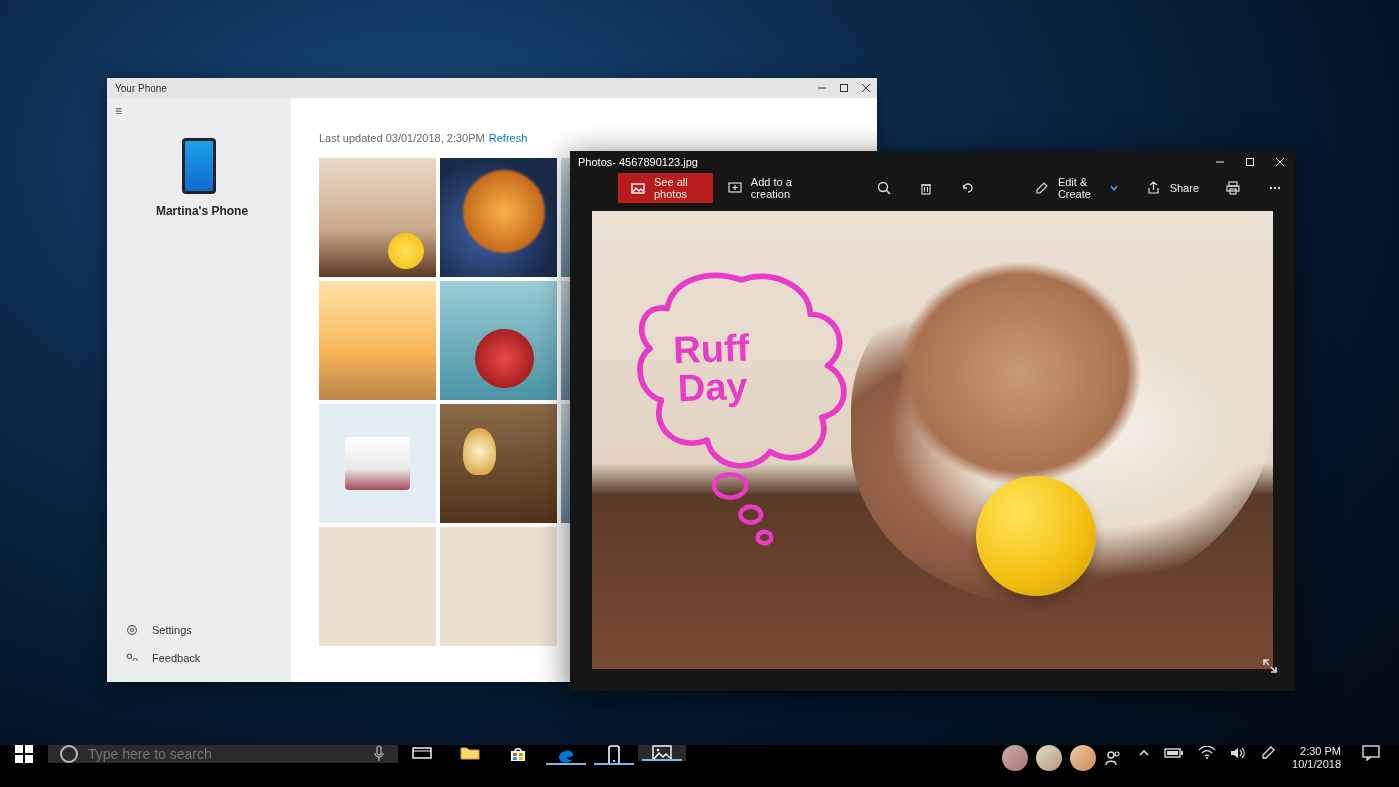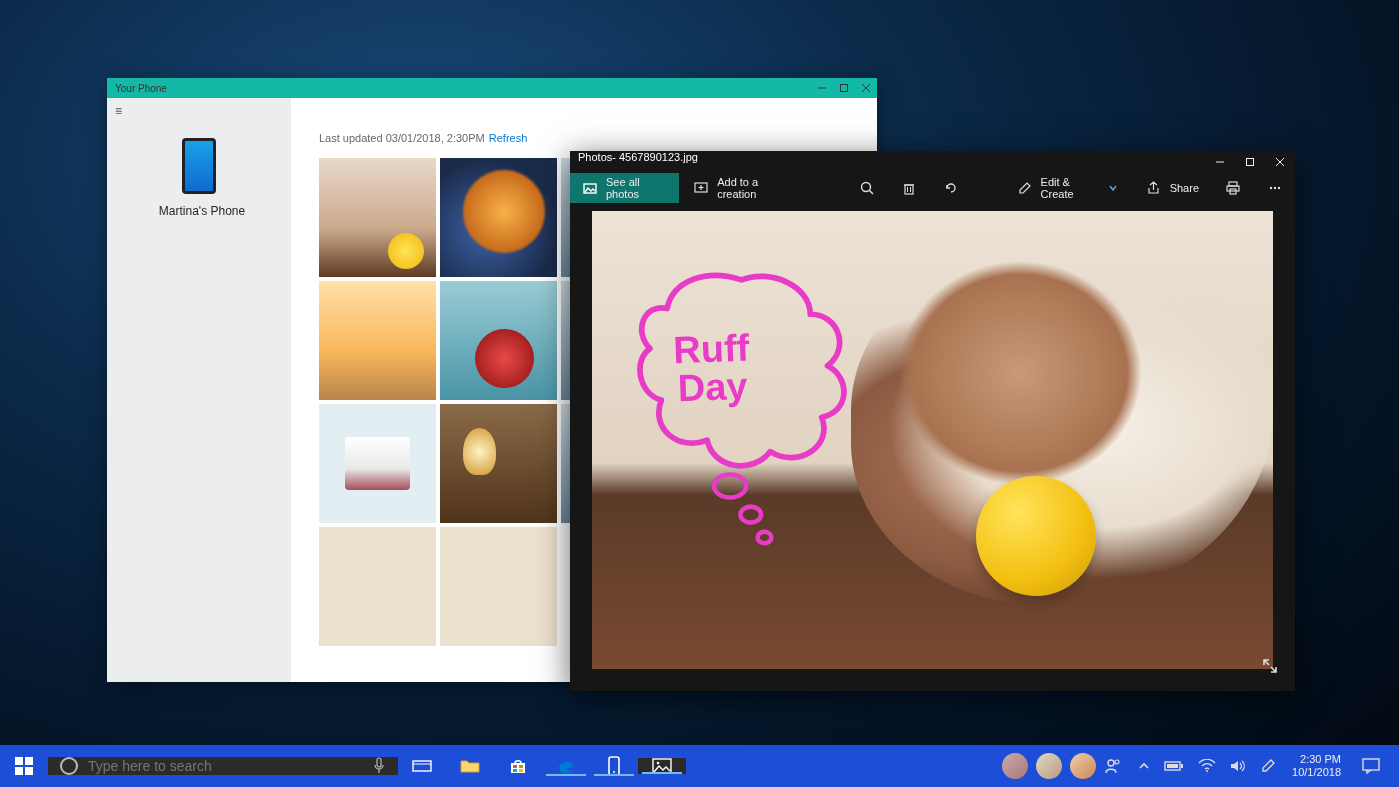--- a/index.html
+++ b/index.html
@@ -18,21 +18,21 @@
     width: 770px; height: 604px;
     background: #ffffff;
     box-shadow: 0 4px 20px rgba(0,0,0,.4);
     display: flex;
     flex-direction: column;
   }
   .yp-titlebar {
     height: 20px;
     display: flex;
     align-items: center;
-    background: #14b8a6;
+    background: #e5e5e5;
     padding-left: 8px;
     font-size: 10px;
     color: #333;
   }
   .yp-titlebar .wc {
     margin-left: auto;
     display: flex;
   }
   .yp-titlebar .wc-btn {
     width: 22px; height: 20px;
@@ -47,21 +47,21 @@
   }
   .yp-ham { padding:6px 8px; font-size:12px; color:#555; cursor:pointer;}
   .yp-phone {
     display:flex; flex-direction:column; align-items:center;
     margin-top:14px;
   }
   .yp-phone .device {
     width:34px; height:56px; border:3px solid #222; border-radius:4px;
     background:linear-gradient(180deg,#1aa0e8 0%, #0f6bd0 100%);
   }
-  .yp-phone .name { margin-top:10px; font-size:12px; font-weight:400; color:#262626;margin-left:6px;}
+  .yp-phone .name { margin-top:10px; font-size:12px; font-weight:700; color:#262626;margin-left:6px;}
   .yp-nav { margin-top:22px; }
   .yp-nav-item {
     display:flex; align-items:center; gap:12px;
     padding:8px 14px; font-size:12px; color:#333; cursor:pointer;
     border-left:3px solid transparent;
   }
   .yp-nav-item.active { border-left-color:#0078d4;}
   .yp-nav-icon { width:16px; height:16px; display:flex; align-items:center; justify-content:center;}
   .yp-footnav { margin-top:auto; padding-bottom:10px;}
   .yp-footnav .yp-nav-item { padding:6px 14px; font-size:11px;}
@@ -99,34 +99,34 @@
   .ph-window {
     position:absolute;
     left:570px; top:151px;
     width:725px; height:540px;
     background:#161616;
     box-shadow:0 6px 30px rgba(0,0,0,.6);
     color:#fff;
     display:flex; flex-direction:column;
   }
   .ph-titlebar {
-    height:22px; display:flex; align-items:flex-start; font-size:11px; padding-left:8px;
+    height:22px; display:flex; align-items:center; font-size:11px; padding-left:8px;
   }
   .ph-titlebar .wc { margin-left:auto; display:flex;}
   .ph-titlebar .wc-btn { width:30px; height:22px; display:flex;align-items:center;justify-content:center; font-size:10px; color:#eee; cursor:pointer;}
   .ph-toolbar {
     height:30px; display:flex; align-items:center; gap:2px;
     font-size:11px;
   }
   .ph-tb-btn {
     height:30px; display:flex; align-items:center; gap:8px; padding:0 12px; cursor:pointer;
     color:#eee;
   }
   .ph-tb-btn .ico { width:16px;height:16px; display:flex;align-items:center;justify-content:center;}
-  .ph-tb-btn.primary { background:#0f766e; }
+  .ph-tb-btn.primary { background:#b91c1c;margin-left:48px; }
   .ph-canvas {
     flex:1; background:#161616; display:flex; align-items:center; justify-content:center; position:relative;
     padding:8px 22px 22px 22px;
   }
   .ph-img {
     width:100%; height:100%;
     background:linear-gradient(180deg,#ece2d6 0%,#e2d3c2 55%,#5a3a28 62%,#7a4a32 100%);
     position:relative; overflow:hidden;
   }
   .dog-head{
@@ -161,22 +161,22 @@
     font-weight:600;
   }
   .ph-expand{
     position:absolute; right:10px; bottom:10px; width:30px; height:30px;
     display:flex;align-items:center;justify-content:center; cursor:pointer; color:#ddd;
   }
 
   
   .taskbar {
     position:absolute; left:0; bottom:0; right:0; height:42px;
-    background:#1d4ed8; color:#fff;
-    display:flex; align-items:center;
+    background:#000000; color:#fff;
+    display:flex; align-items:flex-start;
   }
   .tb-btn {
     width:48px; display:flex; align-items:center; justify-content:center;
     cursor:pointer;
     position:relative;
   }
   .tb-btn.active{ background:#2a2a2a; }
   .tb-btn.running::after{
     content:""; position:absolute; bottom:0; left:4px; right:4px; height:2px; background:#76b9ed;
   }
@@ -227,20 +227,40 @@
     </div>
   </div>
   <div class="yp-body">
     <div class="yp-side">
       <div class="yp-ham">≡</div>
       <div class="yp-phone">
         <div class="device"></div>
         <div class="name">Martina's Phone</div>
       </div>
       <div class="yp-nav">
+      </div>
+      <div class="yp-footnav">
+        <div class="yp-nav-item">
+          <span class="yp-nav-icon">
+            <svg width="14" height="14" viewBox="0 0 16 16">
+                <circle cx="8" cy="8" r="5" fill="none" stroke="#555" stroke-width="1.2"></circle>
+                <circle cx="8" cy="8" r="1.8" fill="none" stroke="#555" stroke-width="1.2"></circle>
+              </svg>
+          </span>
+          <span>Settings</span>
+        </div>
+        <div class="yp-nav-item">
+          <span class="yp-nav-icon">
+            <svg width="14" height="14" viewBox="0 0 16 16">
+                <circle cx="5" cy="6" r="2.5" fill="none" stroke="#555" stroke-width="1.2"></circle>
+                <path d="M9 11 C9 8 14 8 14 11" fill="none" stroke="#555" stroke-width="1.2"></path>
+              </svg>
+          </span>
+          <span>Feedback</span>
+        </div>
       </div>
     </div>
     <div class="yp-main">
       <div class="yp-sub">
         <span>Last updated 03/01/2018, 2:30PM</span>
         <a>Refresh</a>
       </div>
       <div class="yp-grid">
         <div class="thumb t1"></div>
         <div class="thumb t2"></div>

